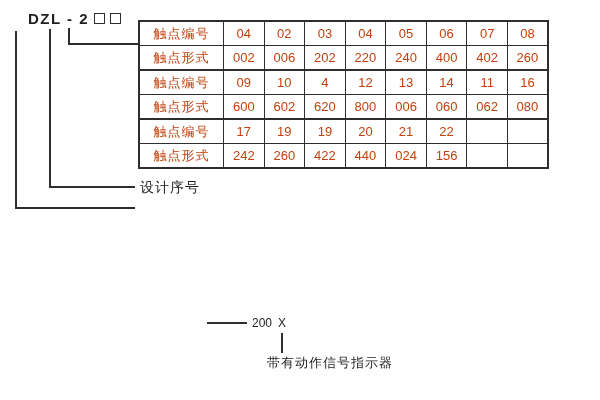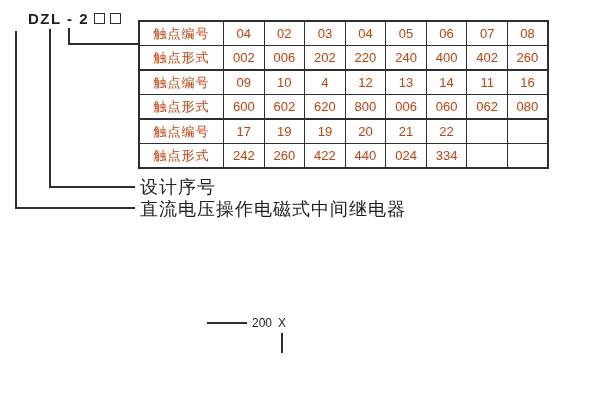--- a/index.html
+++ b/index.html
@@ -65,21 +65,21 @@
   table.contact-table tr.group-end td {
     border-bottom: 2px solid #2e2e2e;
   }
   table.contact-table td.row-label {
     width: 83px;
     letter-spacing: 1px;
   }
   
   .callout-label {
     position: absolute;
-    font-size: 18px;
+    font-size: 14px;
     line-height: 14px;
     letter-spacing: 1px;
     white-space: nowrap;
   }
   
   .series-list {
     position: absolute;
     left: 177px;
     top: 255px;
   }
@@ -180,30 +180,30 @@
           <td></td>
           <td></td>
         </tr>
         <tr class="group-end">
           <td class="row-label">触点形式</td>
           <td>242</td>
           <td>260</td>
           <td>422</td>
           <td>440</td>
           <td>024</td>
-          <td>334</td>
+          <td>156</td>
           <td></td>
           <td></td>
         </tr>
       </tbody>
   </table>
 
   <div class="callout-label" style="left:140px; top:180px;">设计序号</div>
-  <div class="callout-label" style="left:140px; top:202px;">直流电压操作电磁式中间继电器</div>
 
 
   <div class="hline" style="left:207px; top:322px; width:40px;"></div>
   <div class="suffix-text" style="left:252px; top:315px;">200</div>
   <div class="suffix-text" style="left:278px; top:315px;">X</div>
 
   <div class="vline" style="left:281px; top:333px; height:20px;"></div>
+  <div class="note-text" style="left:267px; top:355px;">带有动作信号指示器</div>
 
 </div>
 
 </body></html>

